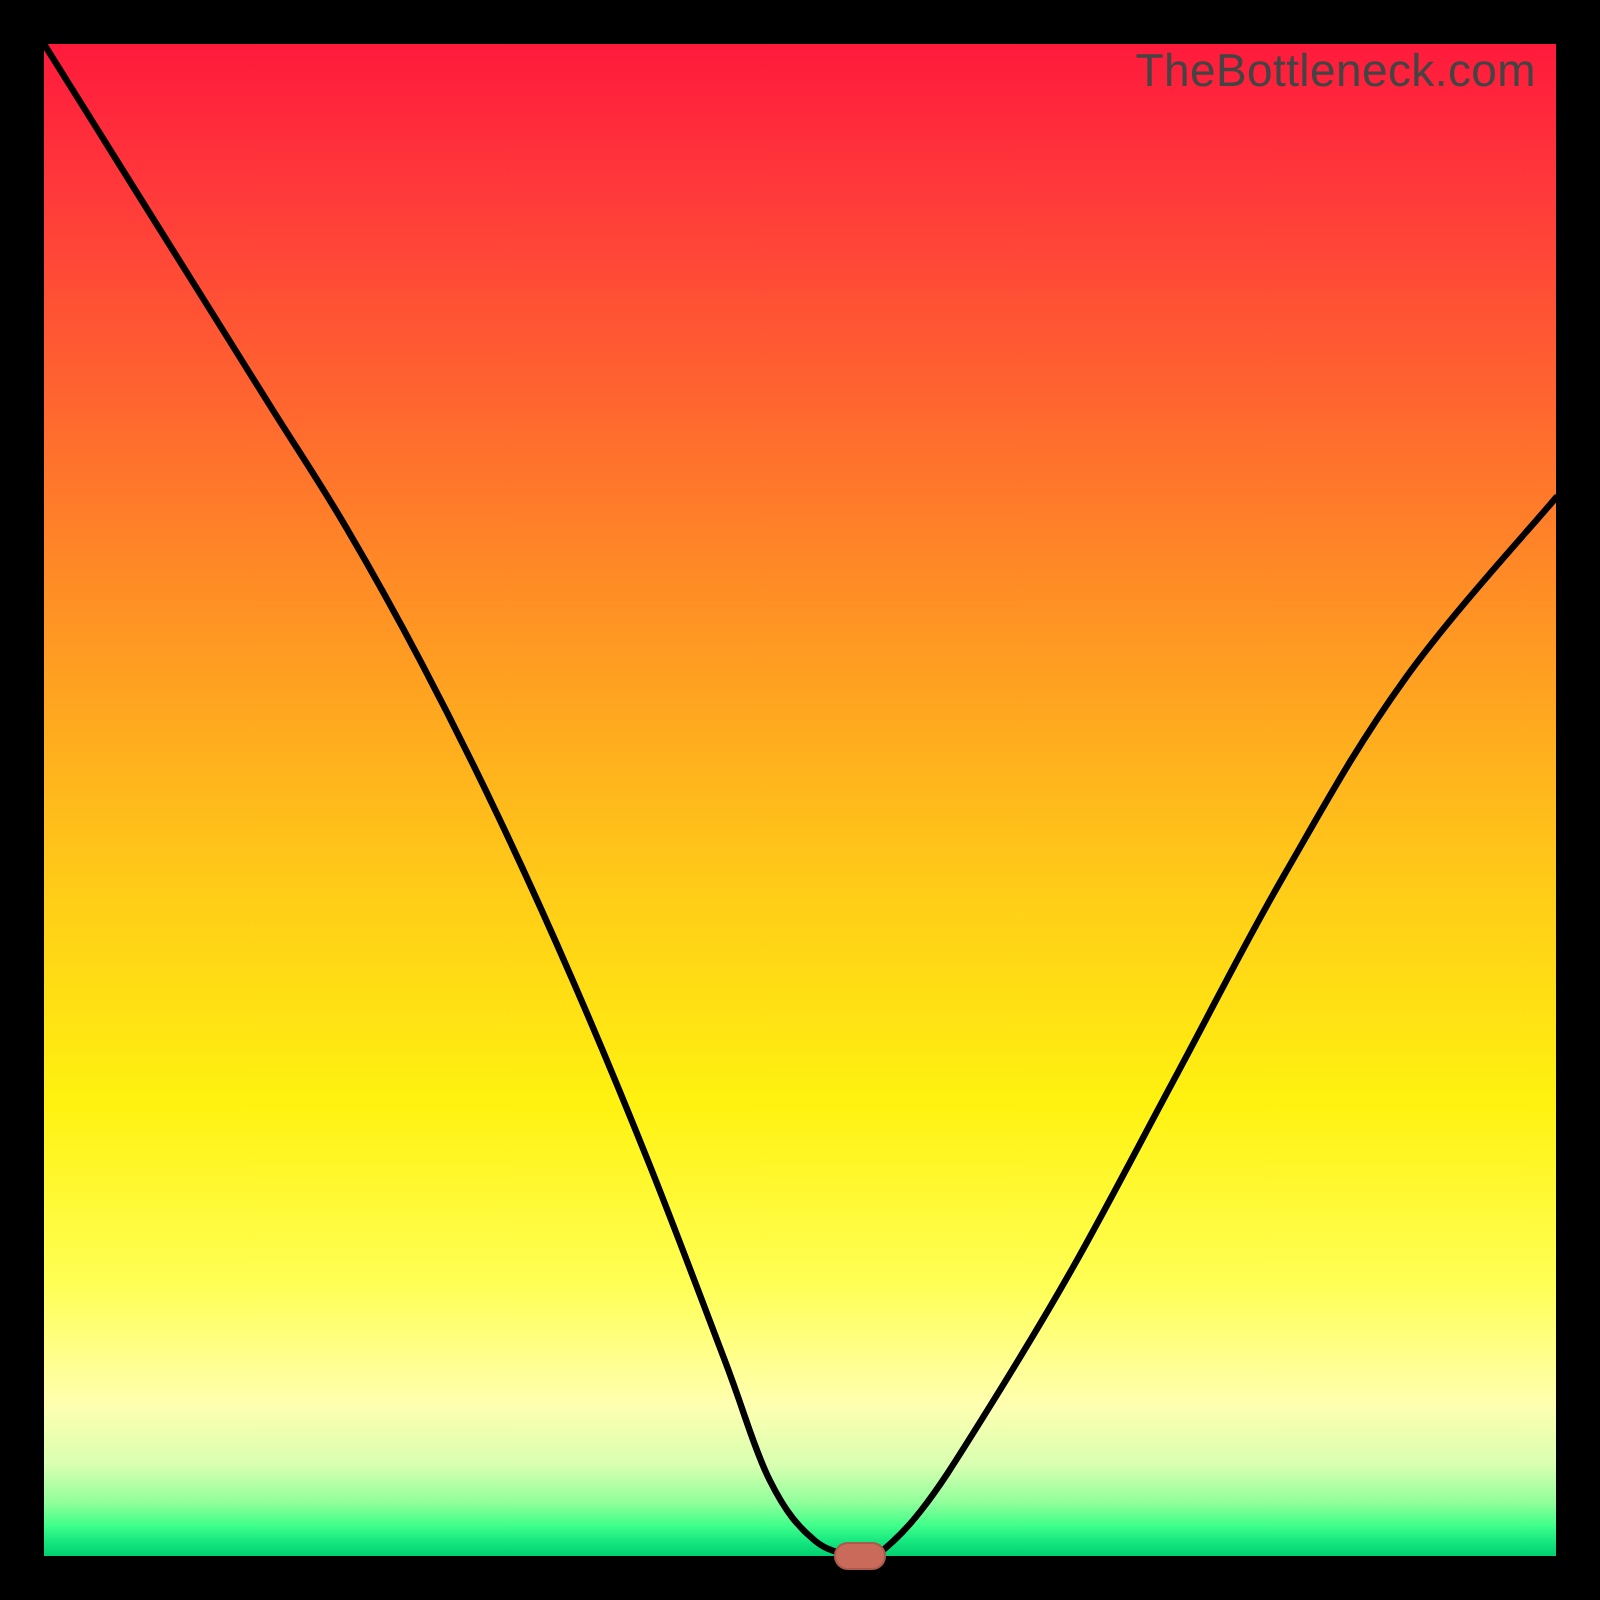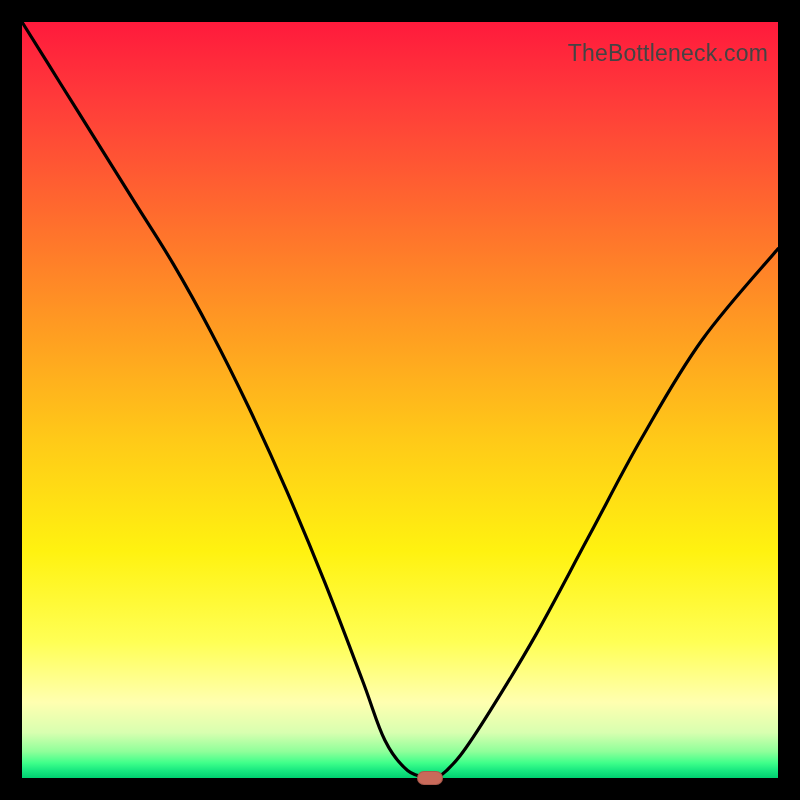--- a/index.html
+++ b/index.html
@@ -35,21 +35,21 @@
       #ffffb0 90%,
       #d8ffb0 94%,
       #8fff9a 96.5%,
       #3fff8a 98%,
       #18e880 99%,
       #00d070 100%
     );
   }
   .watermark {
     position: absolute;
-    top: 18px;
+    top: 0;
     right: 10px;
     color: #444;
     font-size: 23px;
     font-weight: 500;
     letter-spacing: 0.2px;
     user-select: none;
   }
   svg.curve {
     position: absolute;
     left: 0;

